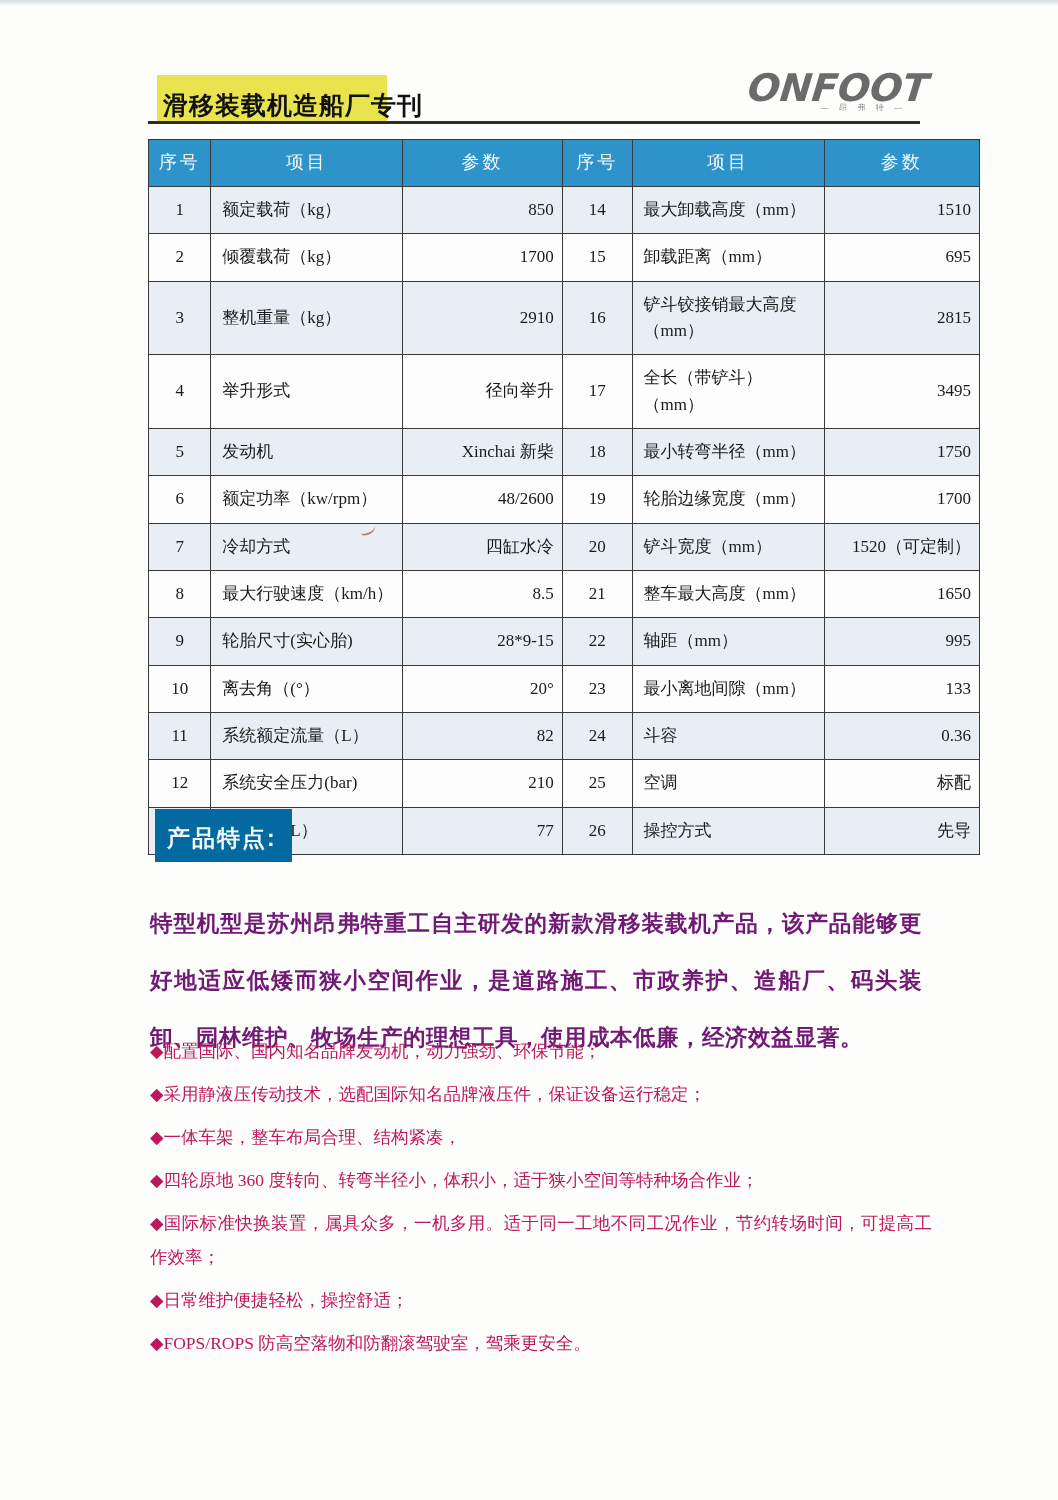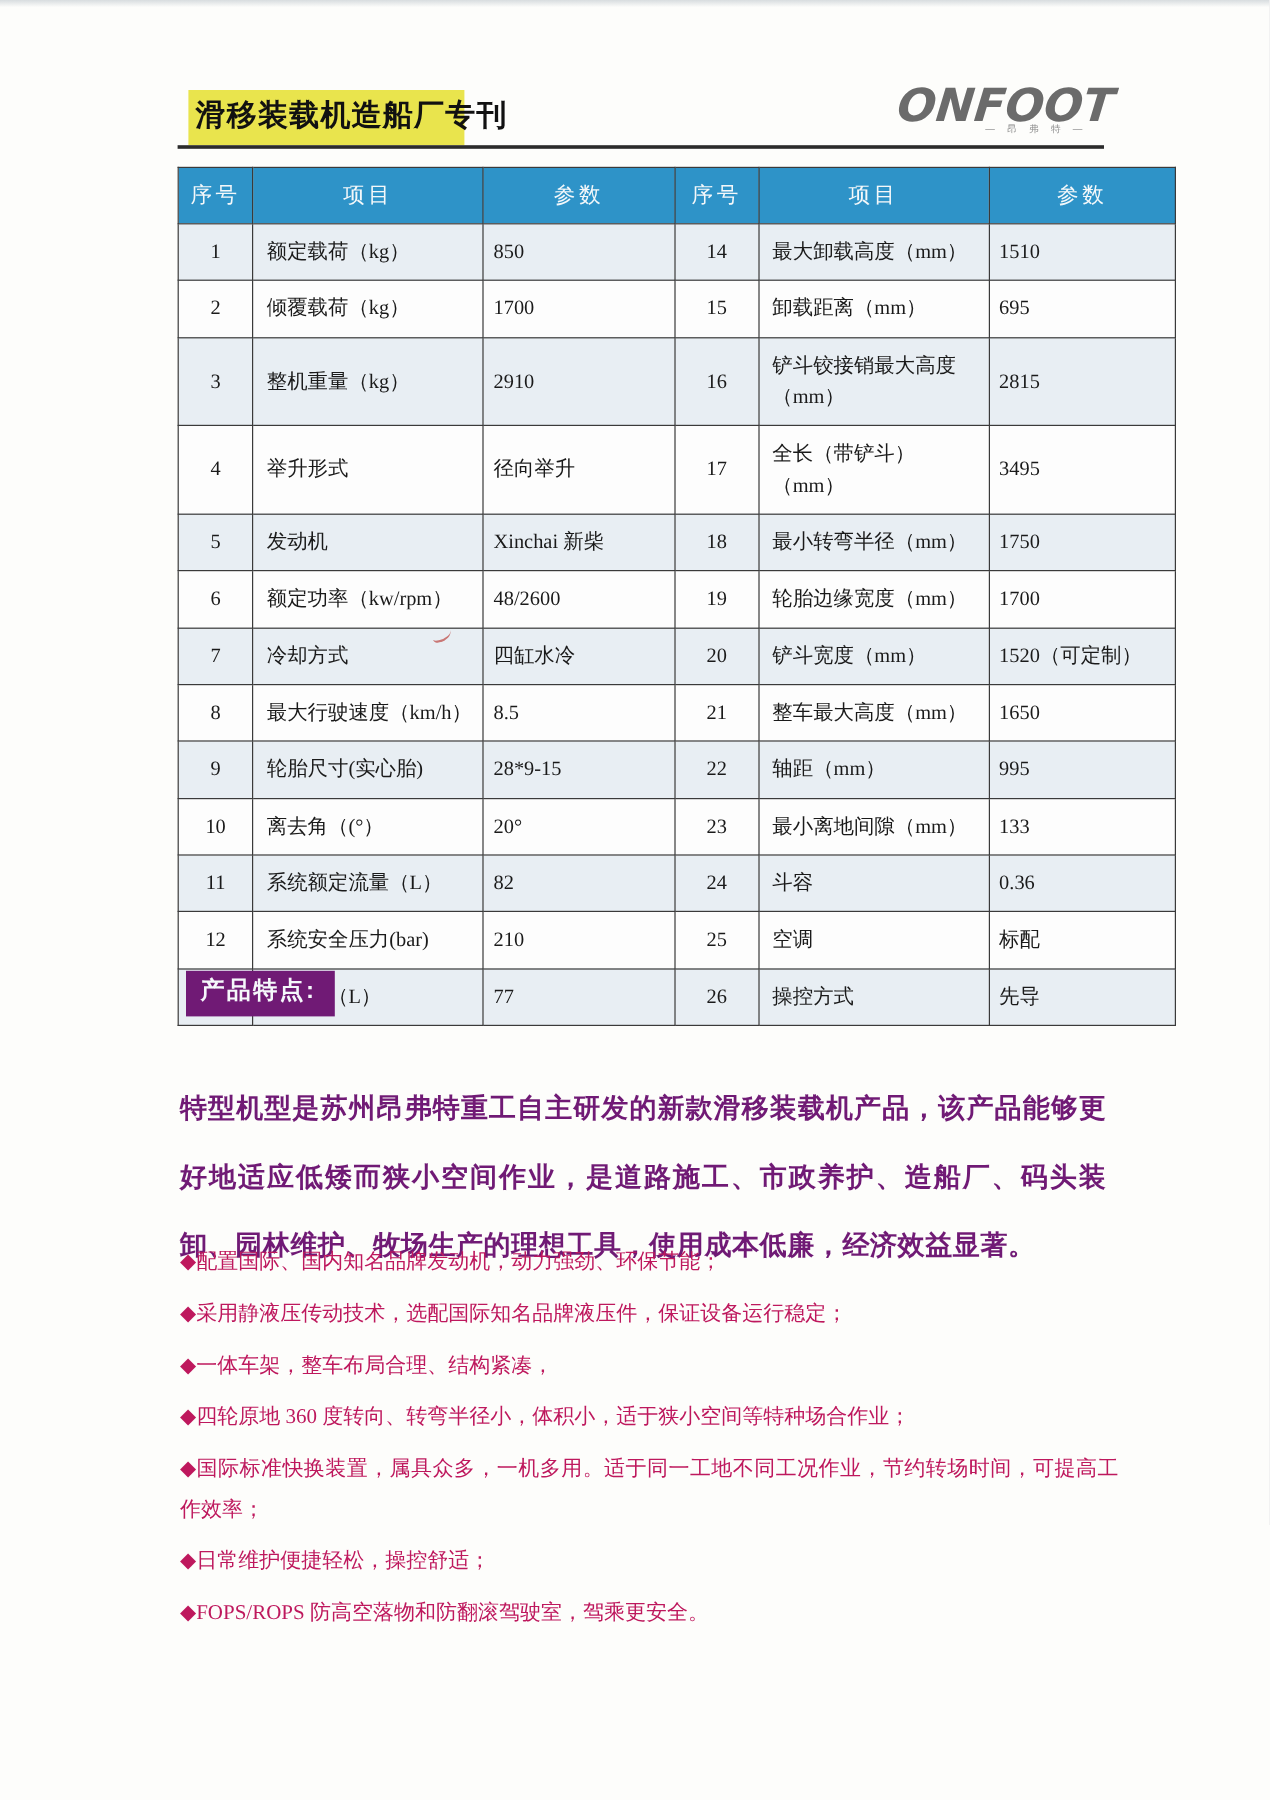--- a/index.html
+++ b/index.html
@@ -16,21 +16,21 @@
     position:absolute; left:0; top:0; width:1058px; height:6px;
     background:linear-gradient(to bottom,#b9c2c8,rgba(255,255,255,0));
     opacity:.55;
   }
 
   
   .title-box {
     position:absolute; left:157px; top:75px;
     width:230px; height:46px;
     background:#e9e44d;
-    display:flex; align-items:center;
+    display:flex; align-items:flex-end;
     padding:0 4px 2px 6px; box-sizing:border-box;
   }
   .title-box .title {
     font-size:25px; font-weight:700; color:#111;
     font-family:"Liberation Sans","DejaVu Sans",sans-serif;
     letter-spacing:1px; white-space:nowrap; line-height:1.1;
   }
   .logo {
     position:absolute; left:748px; top:68px; width:168px;
     text-align:center;
@@ -76,40 +76,40 @@
   table.spec thead th {
     background:#2e93c8;
     color:#f4f8fa;
     font-weight:500;
     font-size:18px;
     letter-spacing:3px;
     text-align:center;
     padding:9px 4px;
   }
   table.spec td.c-no  { text-align:center; }
-  table.spec td.c-val { text-align:left; }
+  table.spec td.c-val { text-align:right; }
   table.spec td.c-item{ text-align:left; padding-left:11px; }
   table.spec tbody tr:nth-child(odd) td  { background:#e8eef3; }
   table.spec tbody tr:nth-child(even) td { background:#fdfdfd; }
 
   .pen-mark {
     position:absolute; left:360px; top:523px; width:16px; height:10px;
     border-bottom:2px solid #c25a56;
     border-radius:0 0 70% 30%;
     transform:rotate(-12deg);
     opacity:.8;
   }
 
   
   .features-heading {
     position:absolute; left:155px; top:809px;
-    background:#701a75; color:#f5f8fb;
-    font-family:"Liberation Sans","DejaVu Sans",sans-serif;
-    font-size:20px; font-weight:700; letter-spacing:2px;
-    padding:3px 15px 8px 12px;
+    background:#0369a1; color:#f5f8fb;
+    font-family:"Liberation Sans","DejaVu Sans",sans-serif;
+    font-size:23px; font-weight:700; letter-spacing:2px;
+    padding:14px 15px 8px 12px;
   }
   .features-intro {
     position:absolute; left:150px; top:872px; width:772px;
     font-family:"Liberation Sans","DejaVu Sans",sans-serif;
     font-size:22.5px; font-weight:600; color:#701a75;
     line-height:57px;
     text-align:justify;
     letter-spacing:0.5px;
   }
   ul.features-list {

